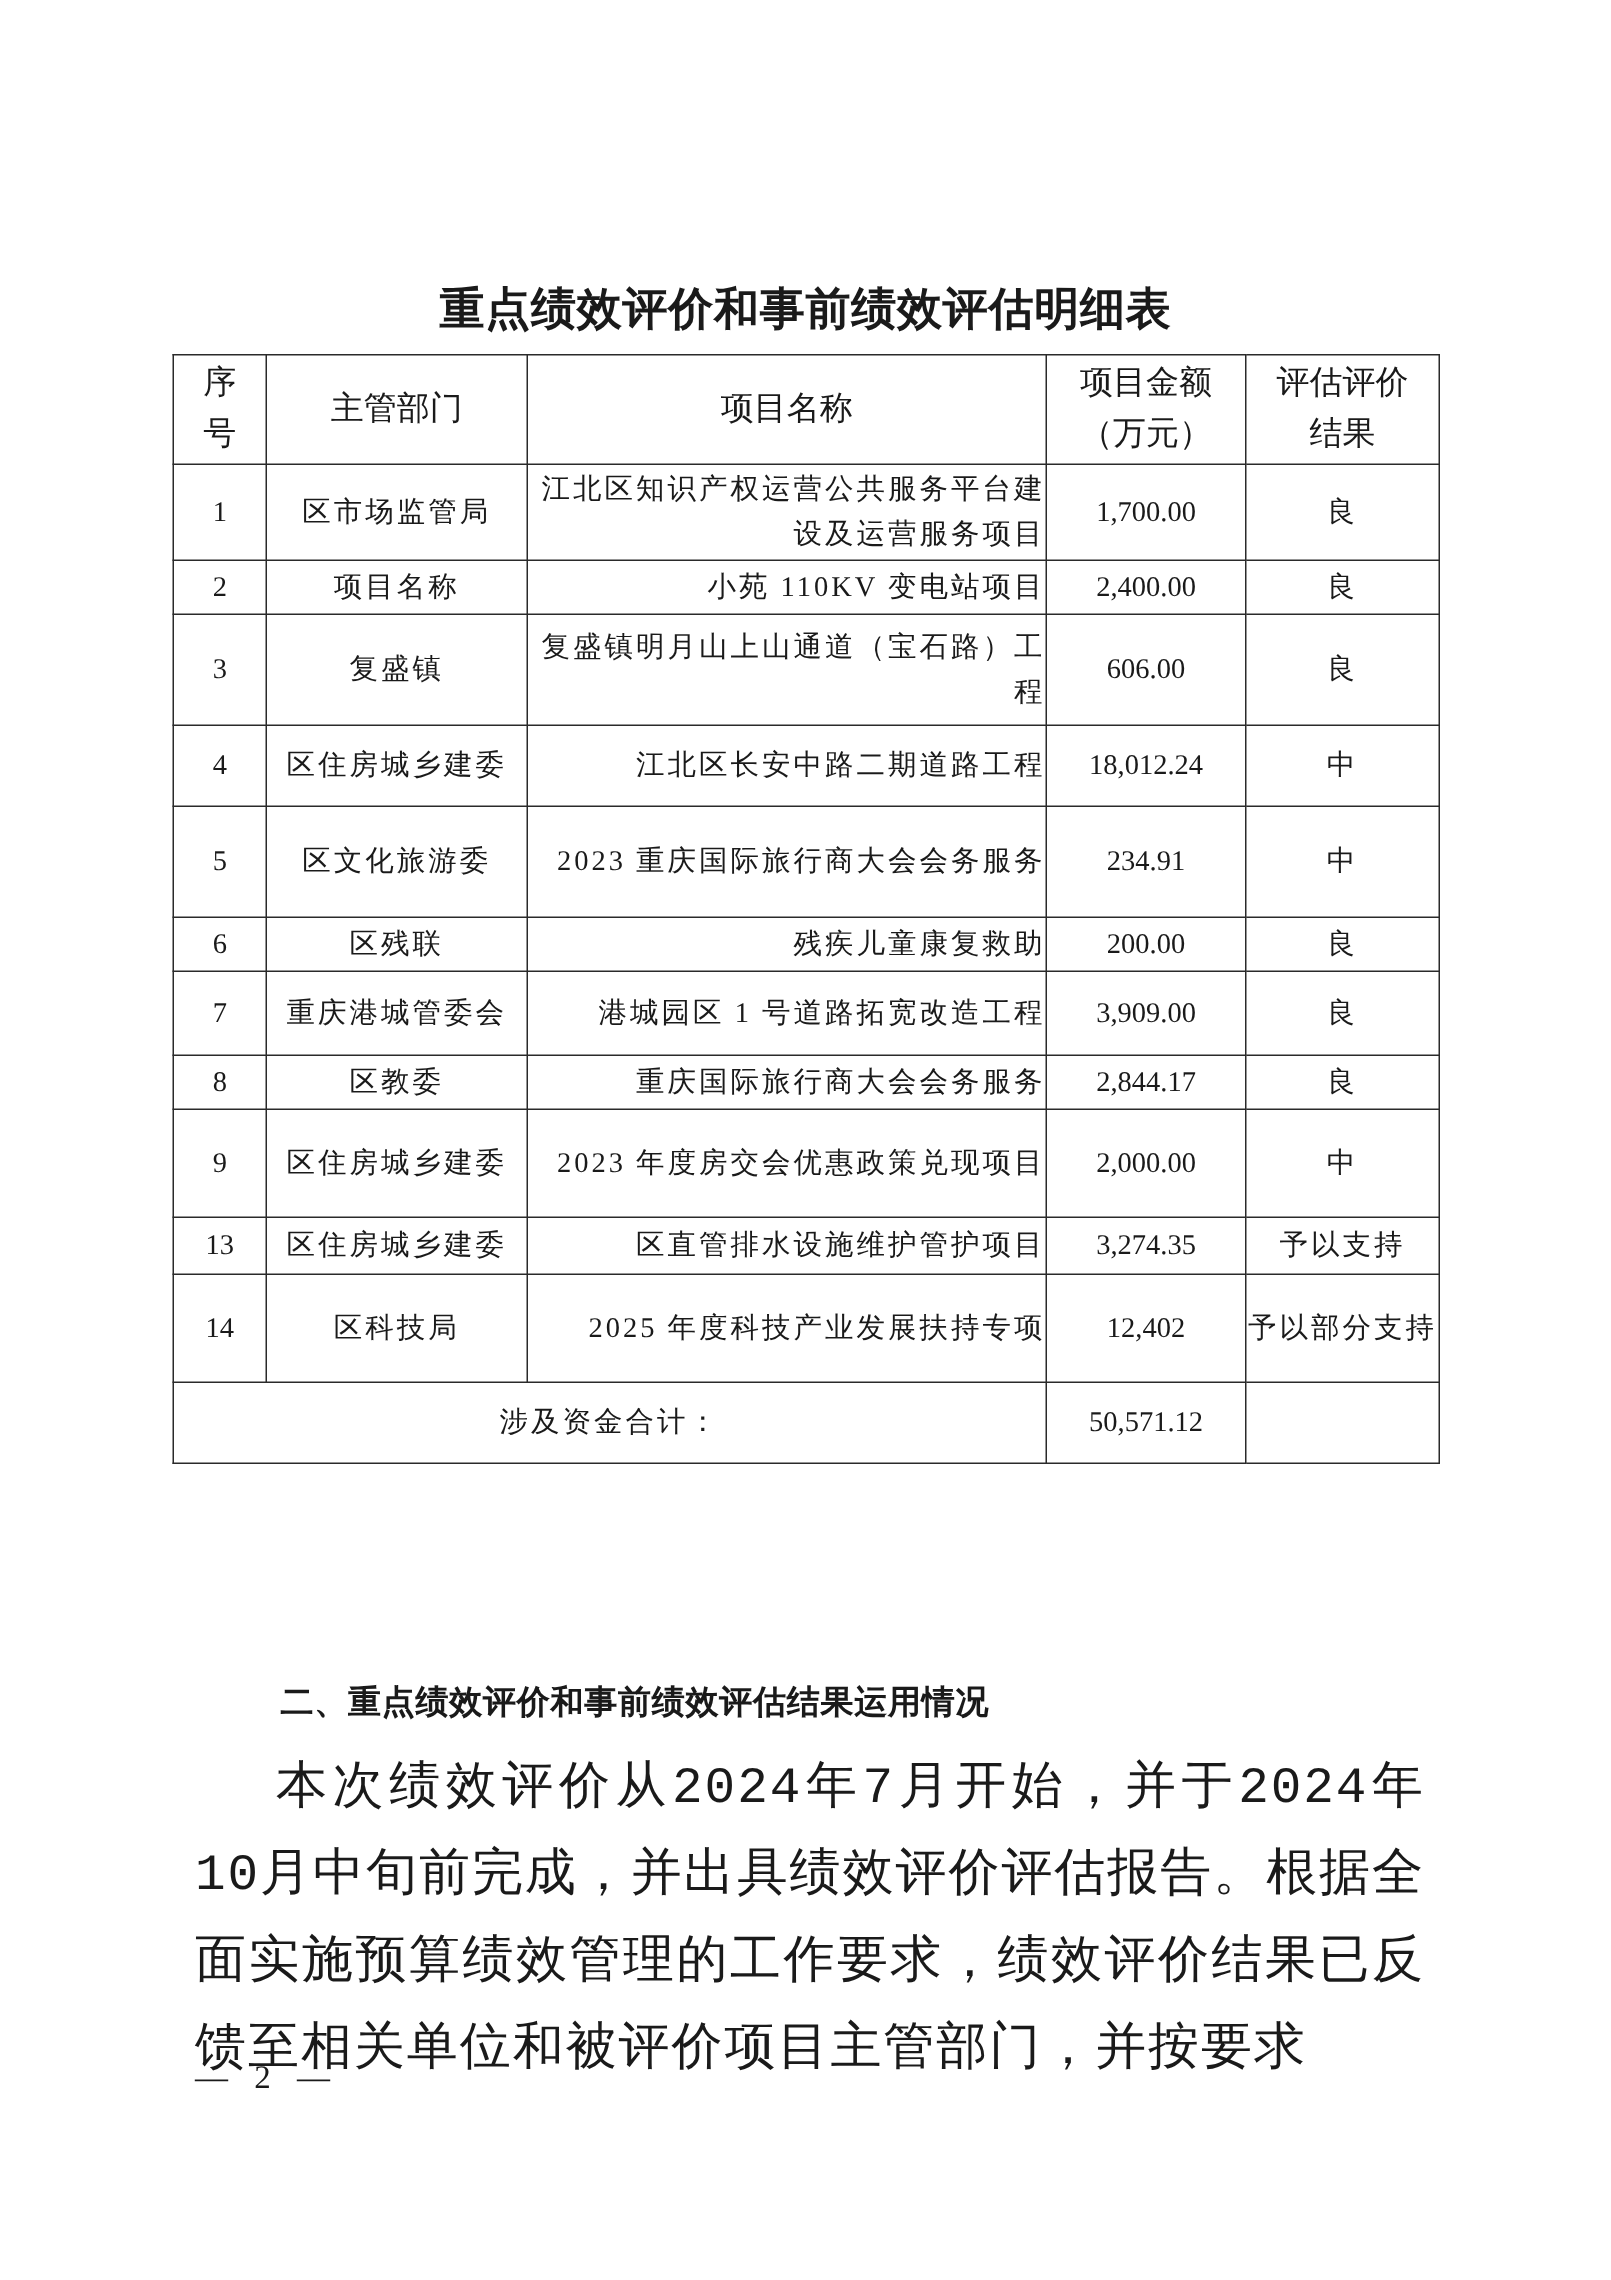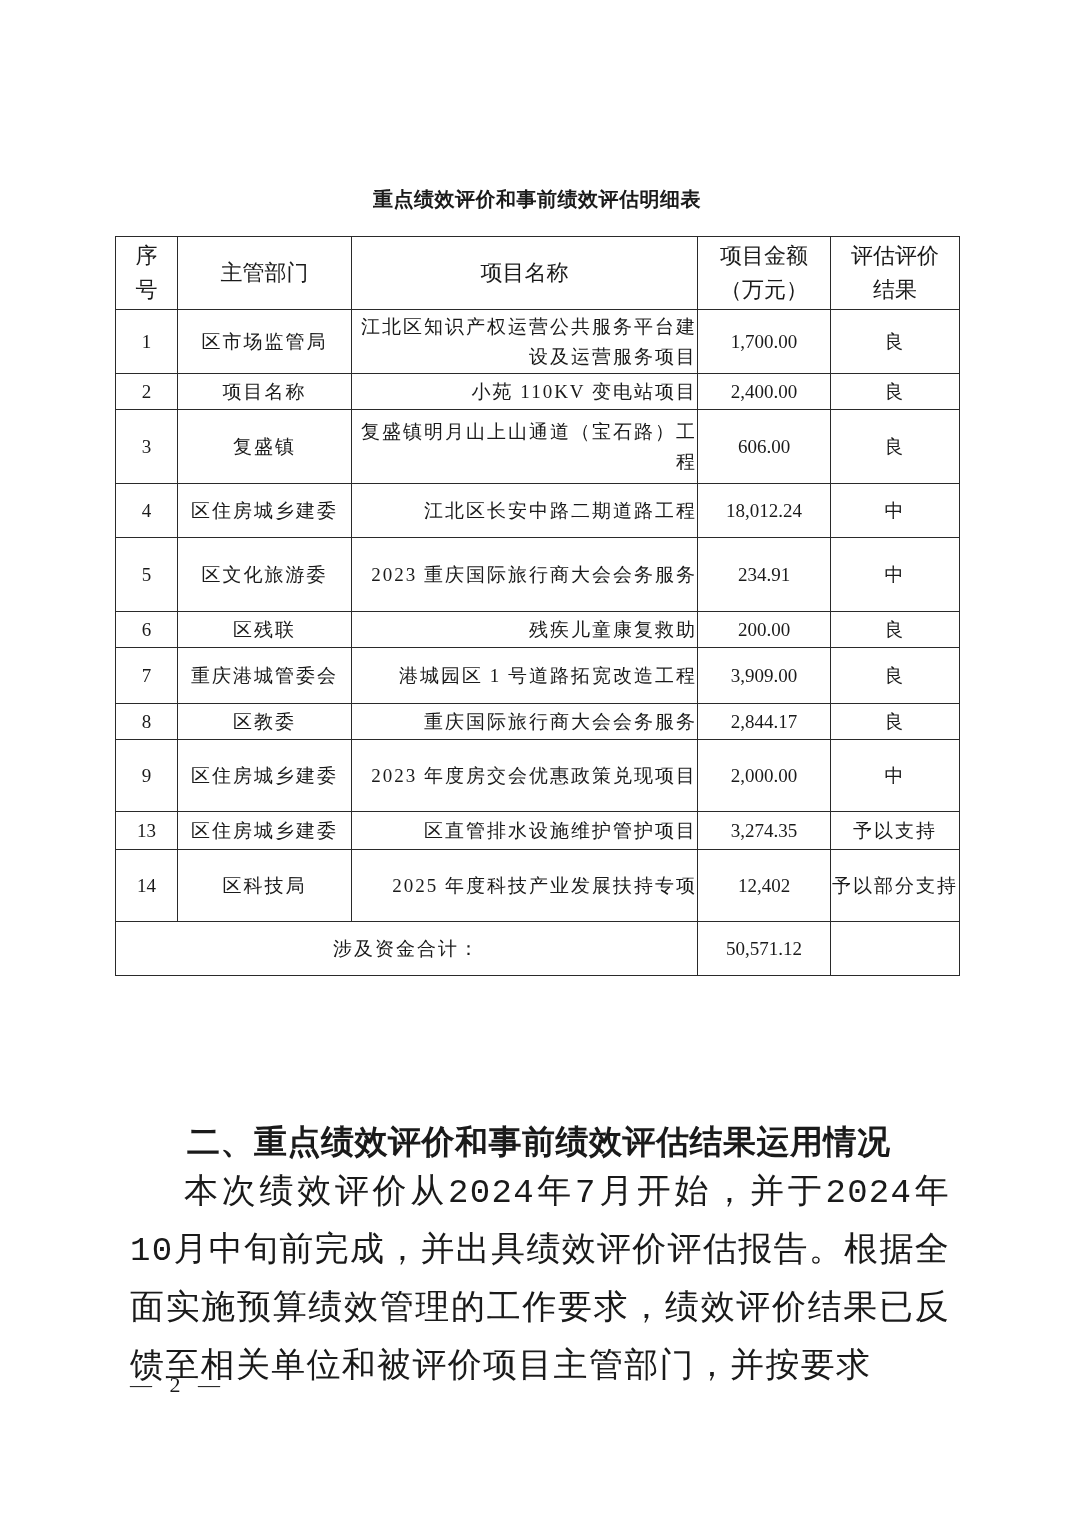--- a/index.html
+++ b/index.html
@@ -1,33 +1,33 @@
 <!DOCTYPE html>
 <html><head>
 <meta charset="utf-8">
 <style>
   html, body { margin: 0; padding: 0; background: #ffffff; }
   body { width: 1074px; height: 1520px; position: relative; overflow: hidden;
          font-family: "Liberation Serif", "DejaVu Serif", serif; color: #1a1a1a; }
   .title { position: absolute; top: 186px; left: 0; width: 1074px; text-align: center;
            font-family: "DejaVu Sans", "Liberation Sans", sans-serif; font-weight: bold;
-           font-size: 20px; letter-spacing: 0.5px; }
+           font-size: 30px; letter-spacing: 0.5px; }
   table.detail { position: absolute; top: 236px; left: 115px; width: 844px;
                  border-collapse: collapse; table-layout: fixed; }
   table.detail td, table.detail th { border: 1.3px solid #2a2a2a; padding: 0; }
   th { font-family: "DejaVu Sans", "Liberation Sans", sans-serif; font-weight: normal;
        font-size: 22px; line-height: 34px; text-align: center; height: 72px; }
   td { font-size: 19px; line-height: 30px; text-align: center; vertical-align: middle;
        font-family: "Liberation Serif", "DejaVu Serif", serif; }
   td.name { text-align: right; padding-left: 10px; padding-right: 6px; letter-spacing: 2px; }
   td.dept { letter-spacing: 2px; }
   td.res { letter-spacing: 2px; }
   .h2 { position: absolute; top: 1120px; left: 187px;
         font-family: "DejaVu Sans", "Liberation Sans", sans-serif; font-weight: bold;
-        font-size: 33px; letter-spacing: 0.5px; }
+        font-size: 22px; letter-spacing: 0.5px; }
   .para { position: absolute; top: 1164px; left: 130px; width: 820px;
           font-family: Liberation Mono, monospace;
           font-size: 34px; line-height: 58px; letter-spacing: 1.3px; text-indent: 54px;
           text-align: justify; }
   .pageno { position: absolute; top: 1372px; left: 130px; font-size: 22px;
             font-family: "Liberation Serif", "DejaVu Serif", serif; letter-spacing: 6px; }
 </style>
 </head>
 <body>
 

